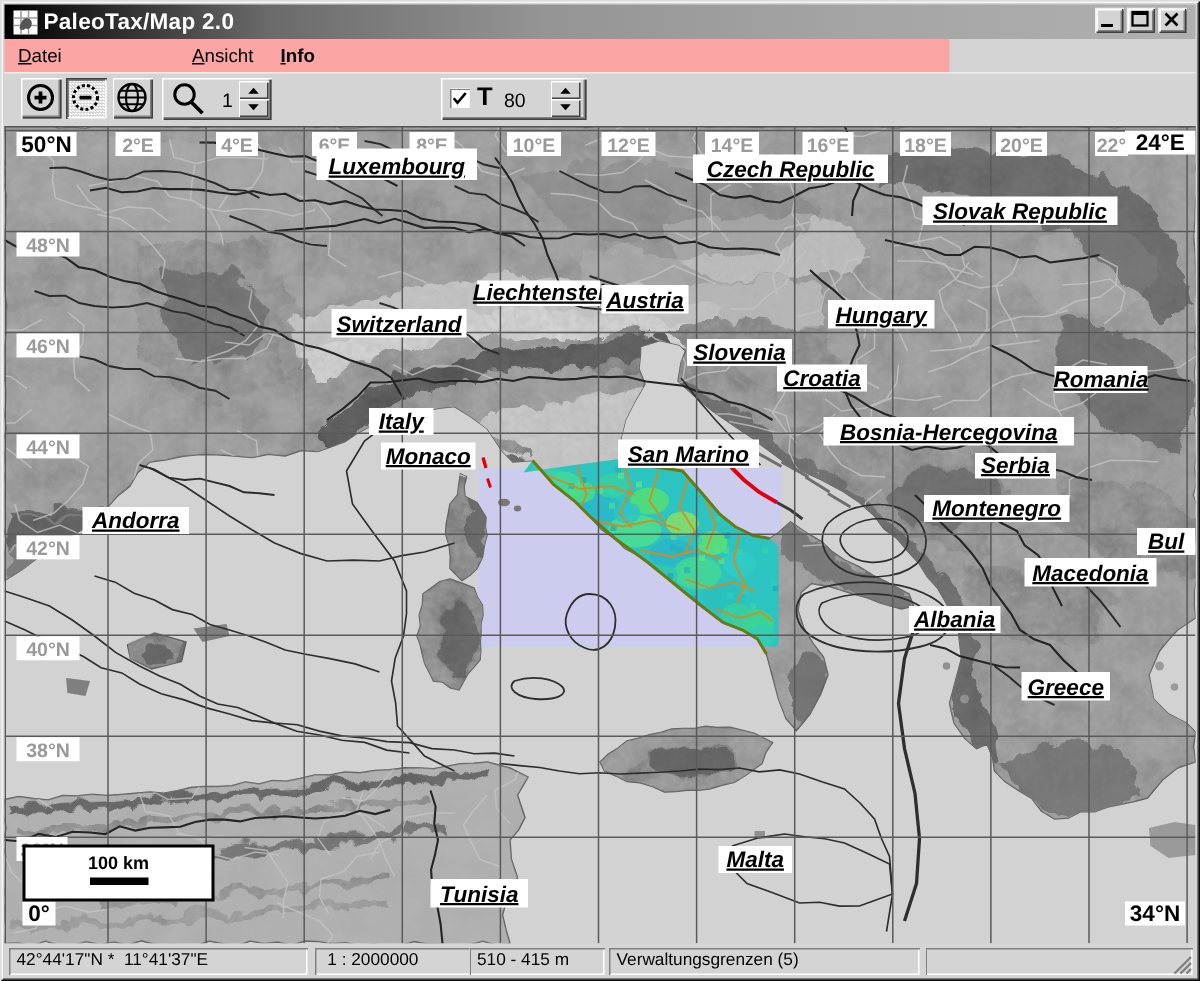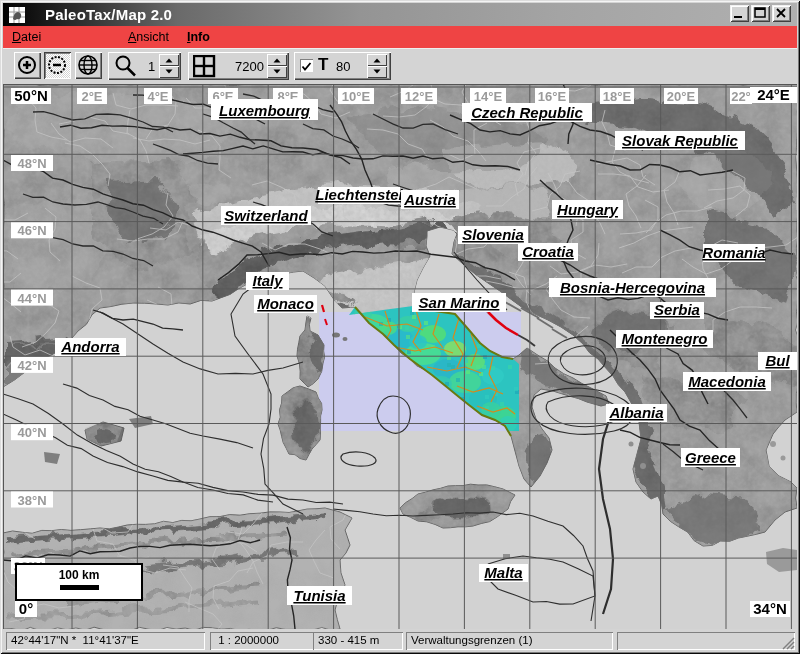--- a/index.html
+++ b/index.html
@@ -1,23 +1,23 @@
 <!DOCTYPE html>
 <html><head><meta charset="utf-8"><style>
 * { margin:0; padding:0; box-sizing:border-box; }
 body { width:800px; height:654px; font-family:"Liberation Sans",sans-serif; background:#d4d4d4; position:relative; overflow:hidden; }
 #win { position:absolute; left:0; top:0; width:800px; height:654px; background:#d4d4d4;
   box-shadow: inset 1px 1px 0 #dcdcdc, inset -1px -1px 0 #0a0a0a, inset 2px 2px 0 #f4f4f4, inset -2px -2px 0 #7a7a7a; }
 #title { position:absolute; left:3px; top:3px; width:794px; height:23px;
   background:linear-gradient(to right,#000 0%,#6a6a6a 22%,#949494 45%,#a4a4a4 70%,#b0b0b0 100%); }
-#title .txt { position:absolute; left:26px; top:3px; color:#fff; font-size:15px; font-weight:bold; letter-spacing:0.2px;margin-left:16px; }
+#title .txt { position:absolute; left:26px; top:3px; color:#fff; font-size:15px; font-weight:bold; letter-spacing:0.2px; }
 #icon { position:absolute; left:5px; top:3px; width:18px; height:18px; }
 .wbtn { position:absolute; top:5px; width:19px; height:17px; background:#d4d4d4;
   box-shadow: inset 1px 1px 0 #f0f0f0, inset -1px -1px 0 #404040, inset 2px 2px 0 #fff, inset -2px -2px 0 #808080; }
-#menu { position:absolute; left:3px; top:26px; width:794px; height:22px; background:#ef4444; font-size:12.5px; }
+#menu { position:absolute; left:3px; top:26px; width:630px; height:22px; background:#fca5a5; font-size:12.5px; }
 #menu span { position:absolute; top:4px; }
 #toolbar { position:absolute; left:3px; top:48px; width:794px; height:36px; background:#d4d4d4; border-top:1px solid #efefef; }
 .tbtn { position:absolute; top:3px; width:27px; height:27px; background:#d4d4d4;
   box-shadow: inset 1px 1px 0 #fff, inset -1px -1px 0 #404040, inset -2px -2px 0 #808080; }
 .tbtn.dn { box-shadow: inset 1px 1px 0 #404040, inset -1px -1px 0 #fff, inset 2px 2px 0 #808080; background:repeating-conic-gradient(#fff 0% 25%, #d4d4d4 0% 50%) 0 0/2px 2px; }
 .tpanel { position:absolute; top:3px; height:28px; background:#d4d4d4;
   box-shadow: inset 1px 1px 0 #fff, inset -1px -1px 0 #404040, inset -2px -2px 0 #808080; }
 .spin { position:absolute; width:20px; height:24px; top:2px; }
 .spin div { position:absolute; left:0; width:20px; height:12px; background:#d4d4d4;
   box-shadow: inset 1px 1px 0 #fff, inset -1px -1px 0 #404040; }
@@ -76,36 +76,20 @@
         <line x1="5.5" y1="8.5" x2="20.5" y2="8.5" stroke="#000" stroke-width="1.4"></line>
         <line x1="5.5" y1="17.5" x2="20.5" y2="17.5" stroke="#000" stroke-width="1.4"></line>
       </svg></div>
  <div class="tpanel" style="left:105px; width:73px;">
    <svg width="30" height="28" style="position:absolute;left:2px;top:0;">
         <circle cx="13" cy="11" r="6.5" fill="none" stroke="#000" stroke-width="2"></circle>
         <line x1="17.5" y1="16" x2="25" y2="23.5" stroke="#000" stroke-width="2.5"></line>
       </svg>
    <span style="position:absolute;left:40px;top:7px;font-size:13px;">1</span>
    <div class="spin" style="left:51px;">
-        <div class="u"></div>
-        <div class="d"></div>
-     <svg width="20" height="24">
-          <path d="M10,4.5 L13.5,8.5 L6.5,8.5 Z" fill="#000"></path>
-          <path d="M10,19.5 L13.5,15.5 L6.5,15.5 Z" fill="#000"></path>
-        </svg>
-      </div>
- </div>
- <div class="tpanel" style="left:185px; width:101px;">
-   <svg width="26" height="28" style="position:absolute;left:5px;top:3px;">
-        <rect x="1" y="1" width="20" height="20" fill="none" stroke="#000" stroke-width="2.4"></rect>
-        <line x1="11" y1="1" x2="11" y2="21" stroke="#000" stroke-width="2.4"></line>
-        <line x1="1" y1="11" x2="21" y2="11" stroke="#000" stroke-width="2.4"></line>
-      </svg>
-   <span style="position:absolute;left:47px;top:7px;font-size:13px;">7200</span>
-   <div class="spin" style="left:79px;">
         <div class="u"></div>
         <div class="d"></div>
      <svg width="20" height="24">
           <path d="M10,4.5 L13.5,8.5 L6.5,8.5 Z" fill="#000"></path>
           <path d="M10,19.5 L13.5,15.5 L6.5,15.5 Z" fill="#000"></path>
         </svg>
       </div>
  </div>
  <div class="tpanel" style="left:291px; width:97px;">
    <div style="position:absolute;left:6px;top:7px;width:13px;height:13px;background:#fff;box-shadow:inset 1px 1px 0 #808080, inset -1px -1px 0 #fff;"><svg width="13" height="13">
@@ -743,22 +727,22 @@
 <line x1="0.5" y1="0" x2="0.5" y2="545" stroke="#555" stroke-width="1"></line>
 <g>
       <rect x="13" y="480" width="126" height="36" fill="#fff" stroke="#000" stroke-width="2"></rect>
       <text x="76" y="495" text-anchor="middle" font-family="Liberation Sans" font-weight="bold" font-size="12" fill="#000">100 km</text>
       <rect x="57" y="501" width="39" height="5" fill="#000"></rect>
     </g>
 </svg>
 <div id="status">
  <div class="sp" style="left:3px; width:199px;">42°44'17"N *&nbsp; 11°41'37"E</div>
  <div class="sp" style="left:207px; width:117px;">&nbsp;1 : 2000000</div>
- <div class="sp" style="left:310px; width:90px;">330 - 415 m</div>
- <div class="sp" style="left:403px; width:207px;">Verwaltungsgrenzen (1)</div>
+ <div class="sp" style="left:310px; width:90px;">510 - 415 m</div>
+ <div class="sp" style="left:403px; width:207px;">Verwaltungsgrenzen (5)</div>
  <div class="sp" style="left:614px; width:178px;"></div>
  <svg style="position:absolute;right:2px;top:8px;" width="13" height="13">
       <g stroke="#808080" stroke-width="1.5">
         <line x1="12" y1="1" x2="1" y2="12"></line>
         <line x1="12" y1="5" x2="5" y2="12"></line>
         <line x1="12" y1="9" x2="9" y2="12"></line>
       </g>
     </svg>
 </div>
 </body></html>

